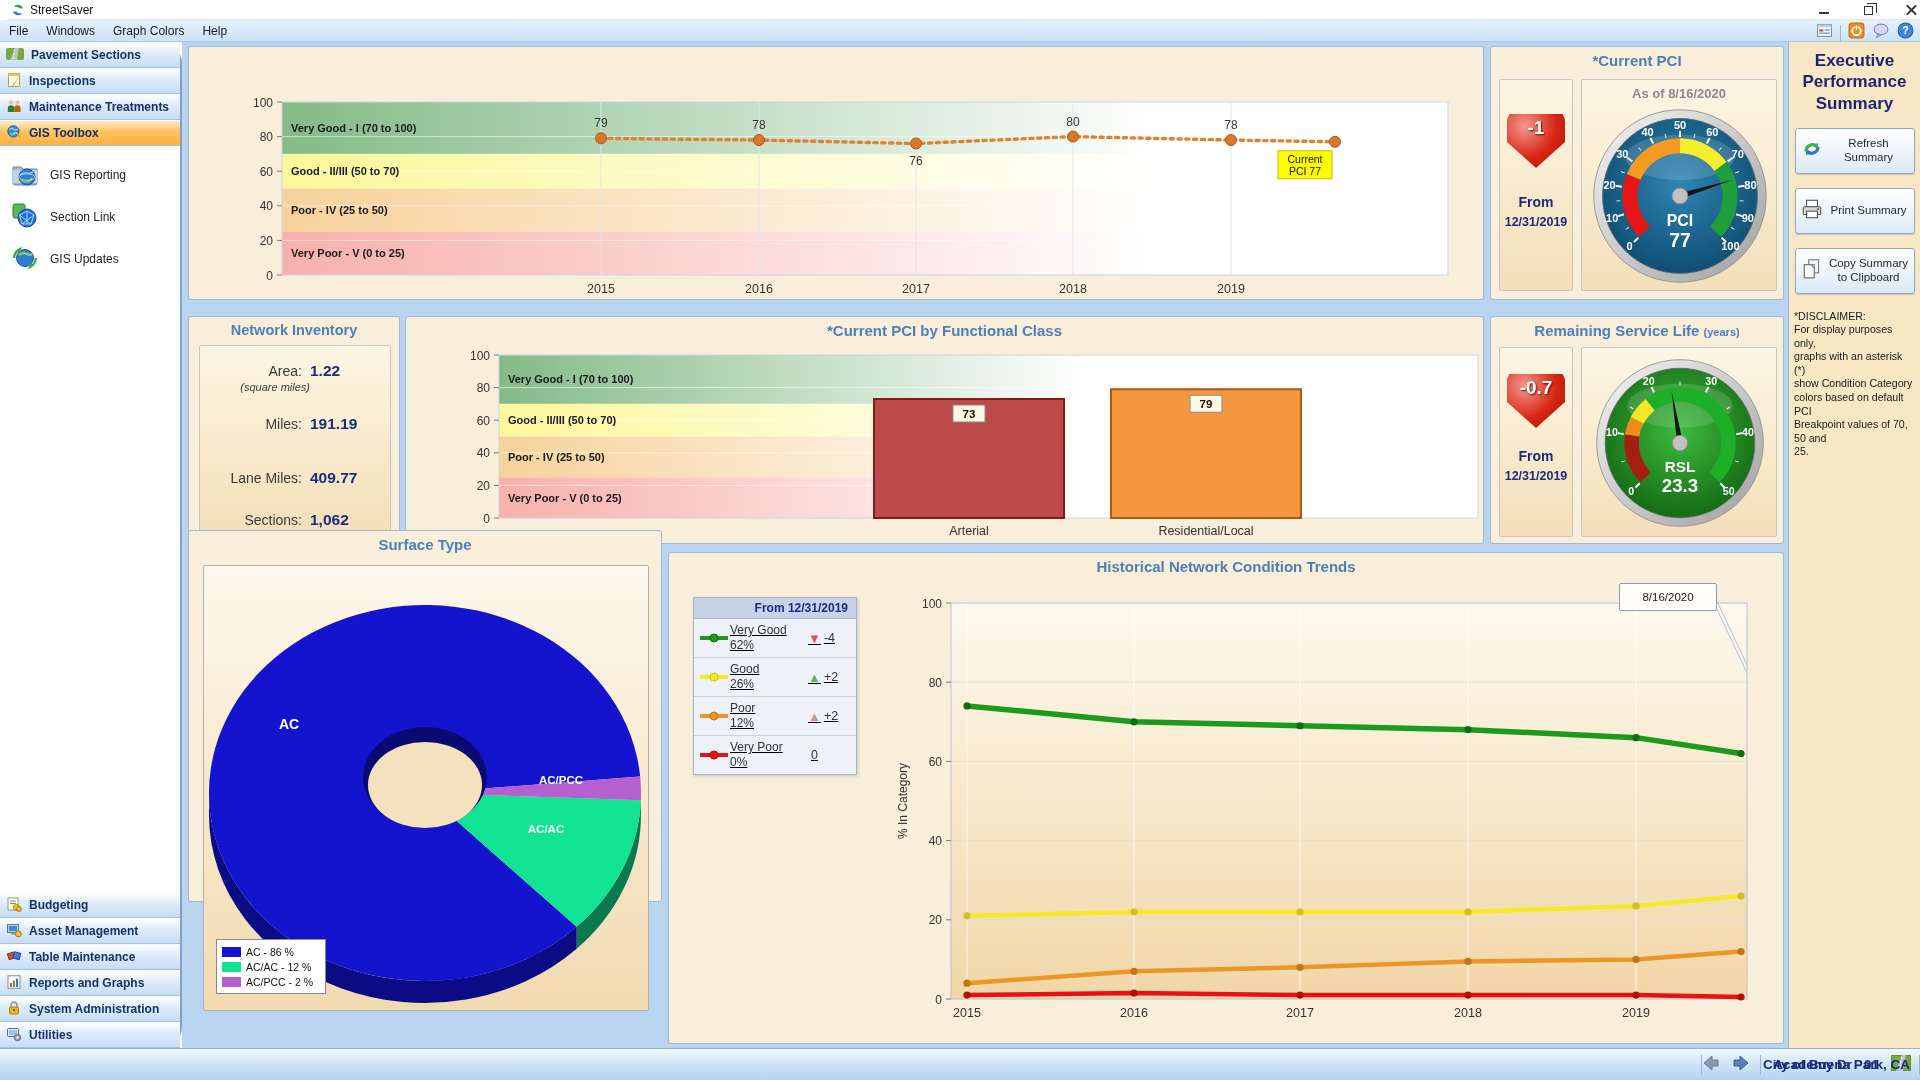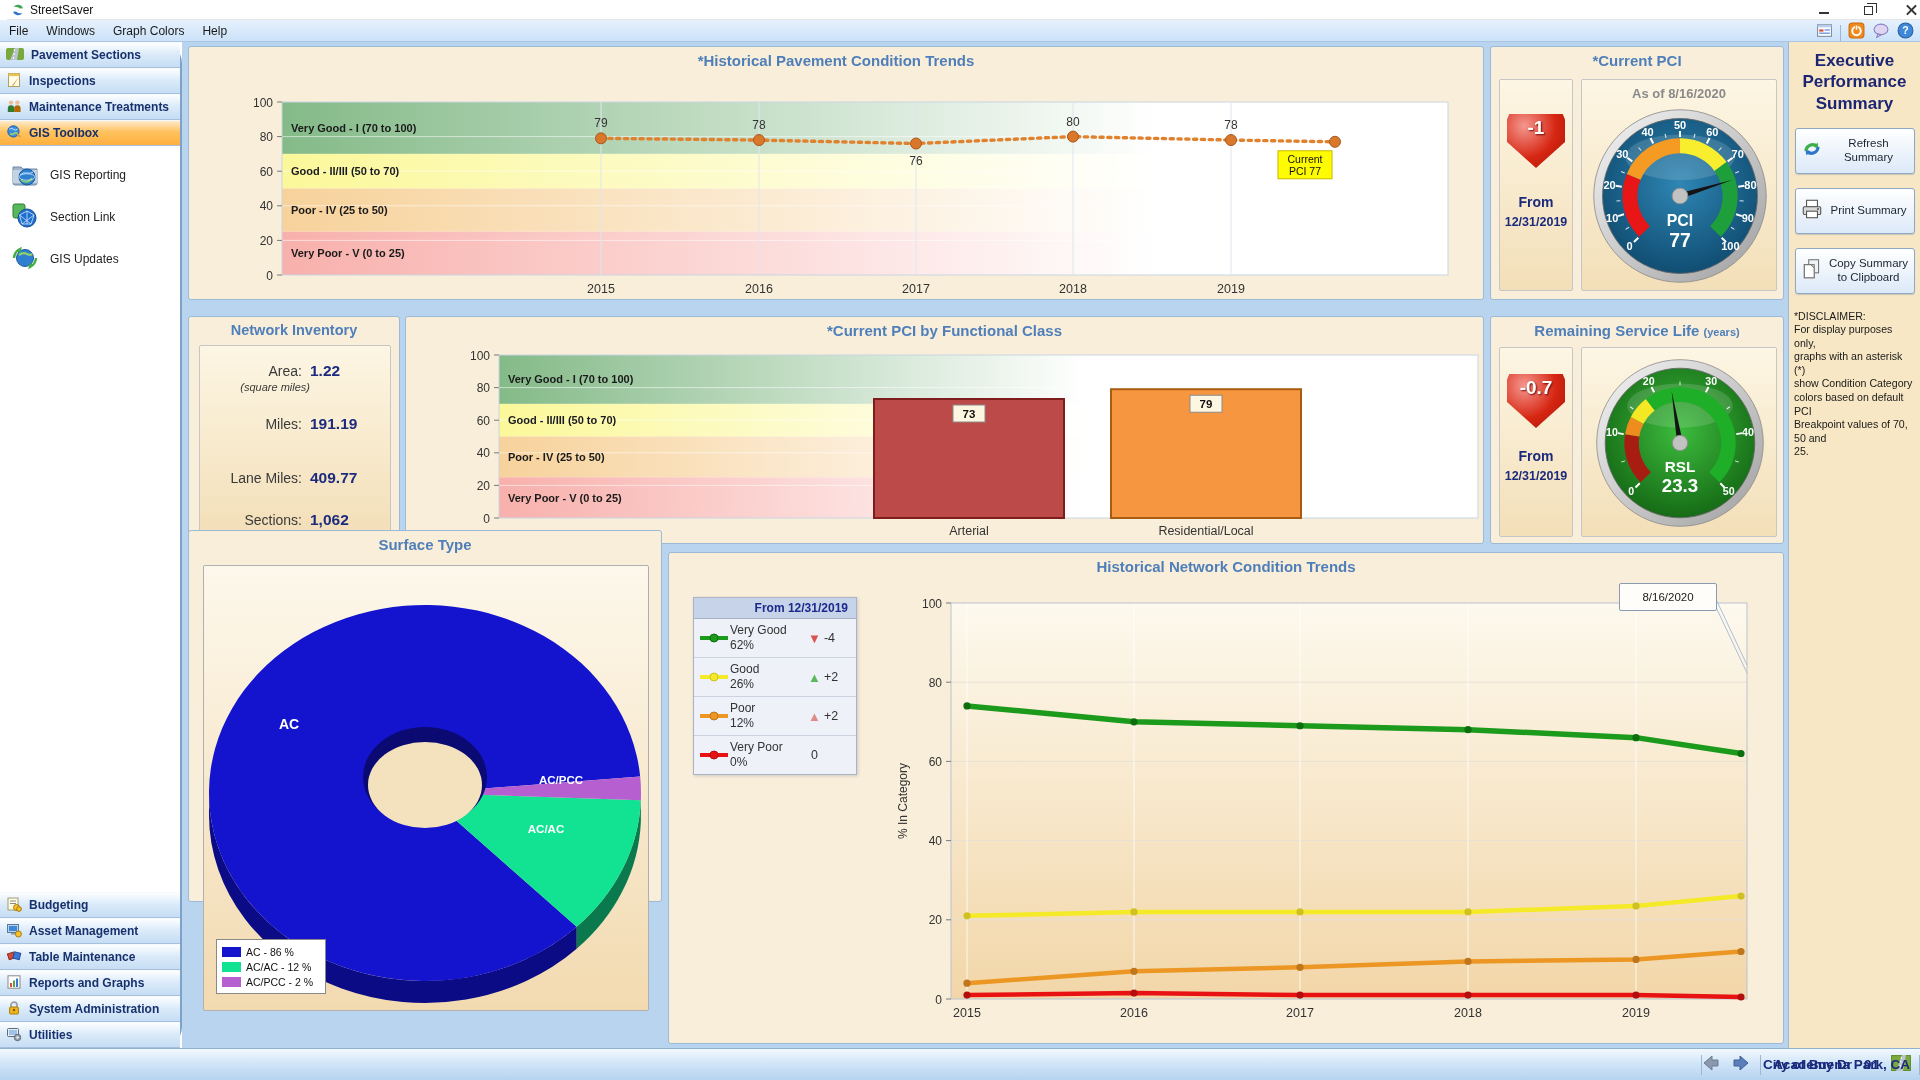--- a/index.html
+++ b/index.html
@@ -56,21 +56,21 @@
   
   .nirow { display:grid; grid-template-columns:102px 1fr; column-gap:8px; align-items:baseline; }
   .nilabel { text-align:right; font-size:14px; color:#3a3a3a; }
   .ninote { text-align:right; font-size:11px; font-style:italic; color:#3a3a3a; margin-top:1px; }
   .nival { font-size:15.5px; font-weight:bold; color:#1d2b7e; }
   
   .ltable { position:absolute; left:24px; top:44px; width:164px; border:1px solid #aab4c8;
             background:#eef1f8; z-index:4; box-shadow:1px 1px 3px rgba(80,90,120,.25); }
   .lhead { background:#c7d3e8; color:#1b2a8c; font-weight:bold; font-size:12px; text-align:right;
            padding:3px 8px 3px 0; border-bottom:1px solid #aab4c8; }
-  .lrow { display:flex; align-items:center; padding:4px 4px; border-bottom:1px solid #ccd2de; }
+  .lrow { display:flex; align-items:center; padding:4px 4px; border-bottom:1px solid #ccd2de;text-decoration:underline; }
   .lrow:last-child { border-bottom:none; }
   .lmark { flex:0 0 32px; }
   .ltxt { flex:1 1 auto; font-size:12px; color:#333; line-height:1.25; }
   .larr { flex:0 0 44px; display:flex; align-items:center; gap:3px; font-size:12.5px; color:#333; justify-content:flex-start; }
   .arr { font-size:13px; }
   .callout { position:absolute; left:950px; top:30px; width:98px; height:28px; background:#fffdfa;
              border:1px solid #8a9ab0; border-radius:2px; z-index:4; font-size:11.5px; color:#222;
              display:flex; align-items:center; justify-content:center; }
   
   .pielegend { position:absolute; left:27px; top:408px; width:110px; background:#ffffff; border:1px solid #8a8a8a;
@@ -283,21 +283,20 @@
           <circle cx="11.5" cy="11.5" r="3.2" fill="#98a2ad" stroke="#5f6b7a"></circle>
           <circle cx="11.5" cy="11.5" r="1.2" fill="#e8eef5"></circle>
         </svg></span>
     <span>Utilities</span>
   </div>
 </div>
 
 <div class="content">
 
   <div class="panel" style="left:6px;top:4px;width:1296px;height:254px;">
-    <div class="ptitle">*Historical Pavement Condition Trends</div>
     <svg id="c1" class="psvg" width="1296" height="254" viewBox="0 0 1296 254">
         <defs>
           <linearGradient id="c1g0">
             <stop offset="0%" stop-color="#84ba88"></stop>
             <stop offset="75%" stop-color="#ffffff"></stop>
             <stop offset="100%" stop-color="#ffffff"></stop>
           </linearGradient>
           <linearGradient id="c1g1">
             <stop offset="0%" stop-color="#fbf89a"></stop>
             <stop offset="75%" stop-color="#ffffff"></stop>

